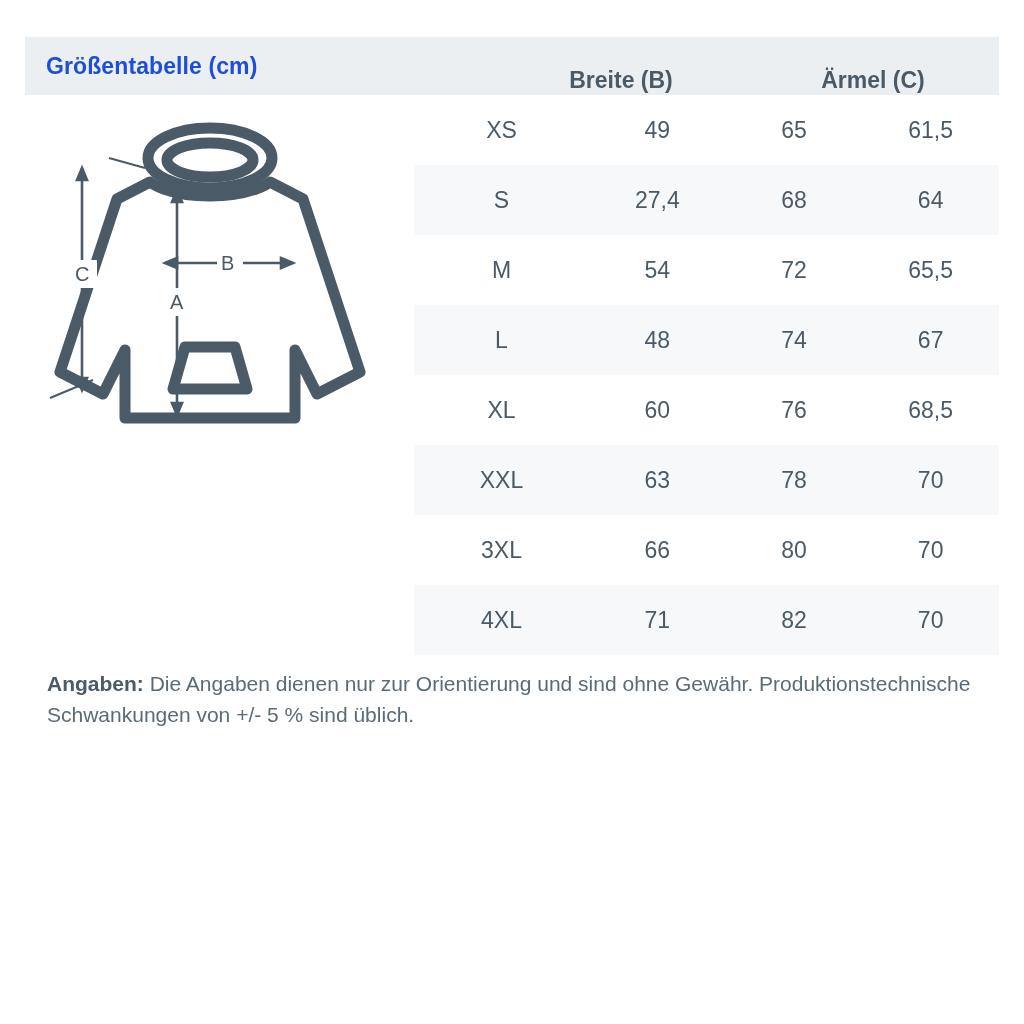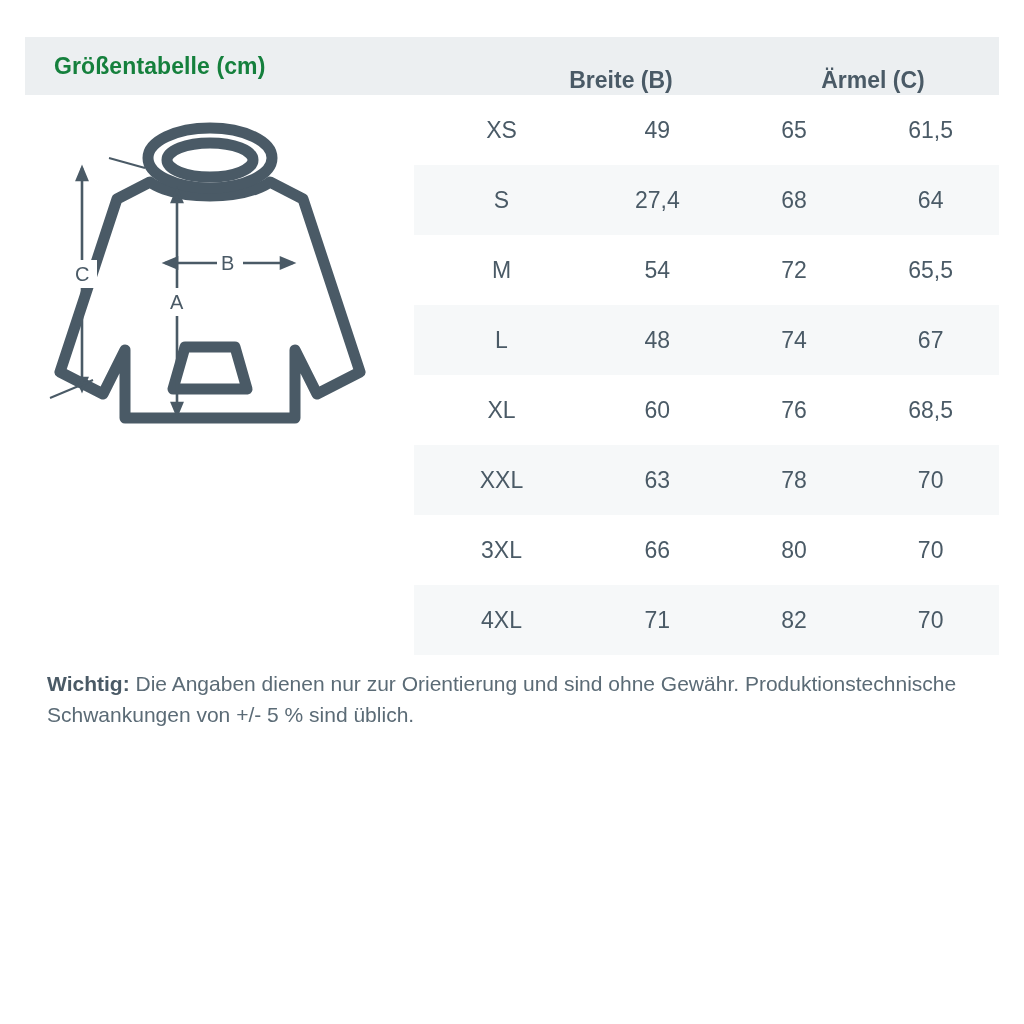--- a/index.html
+++ b/index.html
@@ -27,25 +27,25 @@
     left: 25px;
     top: 37px;
     width: 974px;
     height: 58px;
     background: #eceff1;
     display: flex;
     align-items: center;
   }
   .header-title {
     flex: 0 0 470px;
-    padding-left: 29px;
+    padding-left: 21px;
     box-sizing: border-box;
     font-size: 23px;
     font-weight: bold;
-    color: #15803d;
+    color: #1d4ed8;
     letter-spacing: 0.1px;
   }
   .header-col {
     flex: 1 1 0;
     text-align: center;
     font-size: 23px;
     font-weight: bold;
     color: #4a5a66;
     margin-top: 28px;
   }
@@ -211,16 +211,16 @@
     <div class="row alt">
       <div class="cell size">4XL</div>
       <div class="cell">71</div>
       <div class="cell">82</div>
       <div class="cell">70</div>
     </div>
 
   </div>
 
   <div class="note">
-    <b>Wichtig:</b><span> Die Angaben dienen nur zur Orientierung und sind ohne Gewähr. Produktionstechnische Schwankungen von +/- 5 % sind üblich.</span>
+    <b>Angaben:</b><span> Die Angaben dienen nur zur Orientierung und sind ohne Gewähr. Produktionstechnische Schwankungen von +/- 5 % sind üblich.</span>
   </div>
 
 </div>
 
 </body></html>

